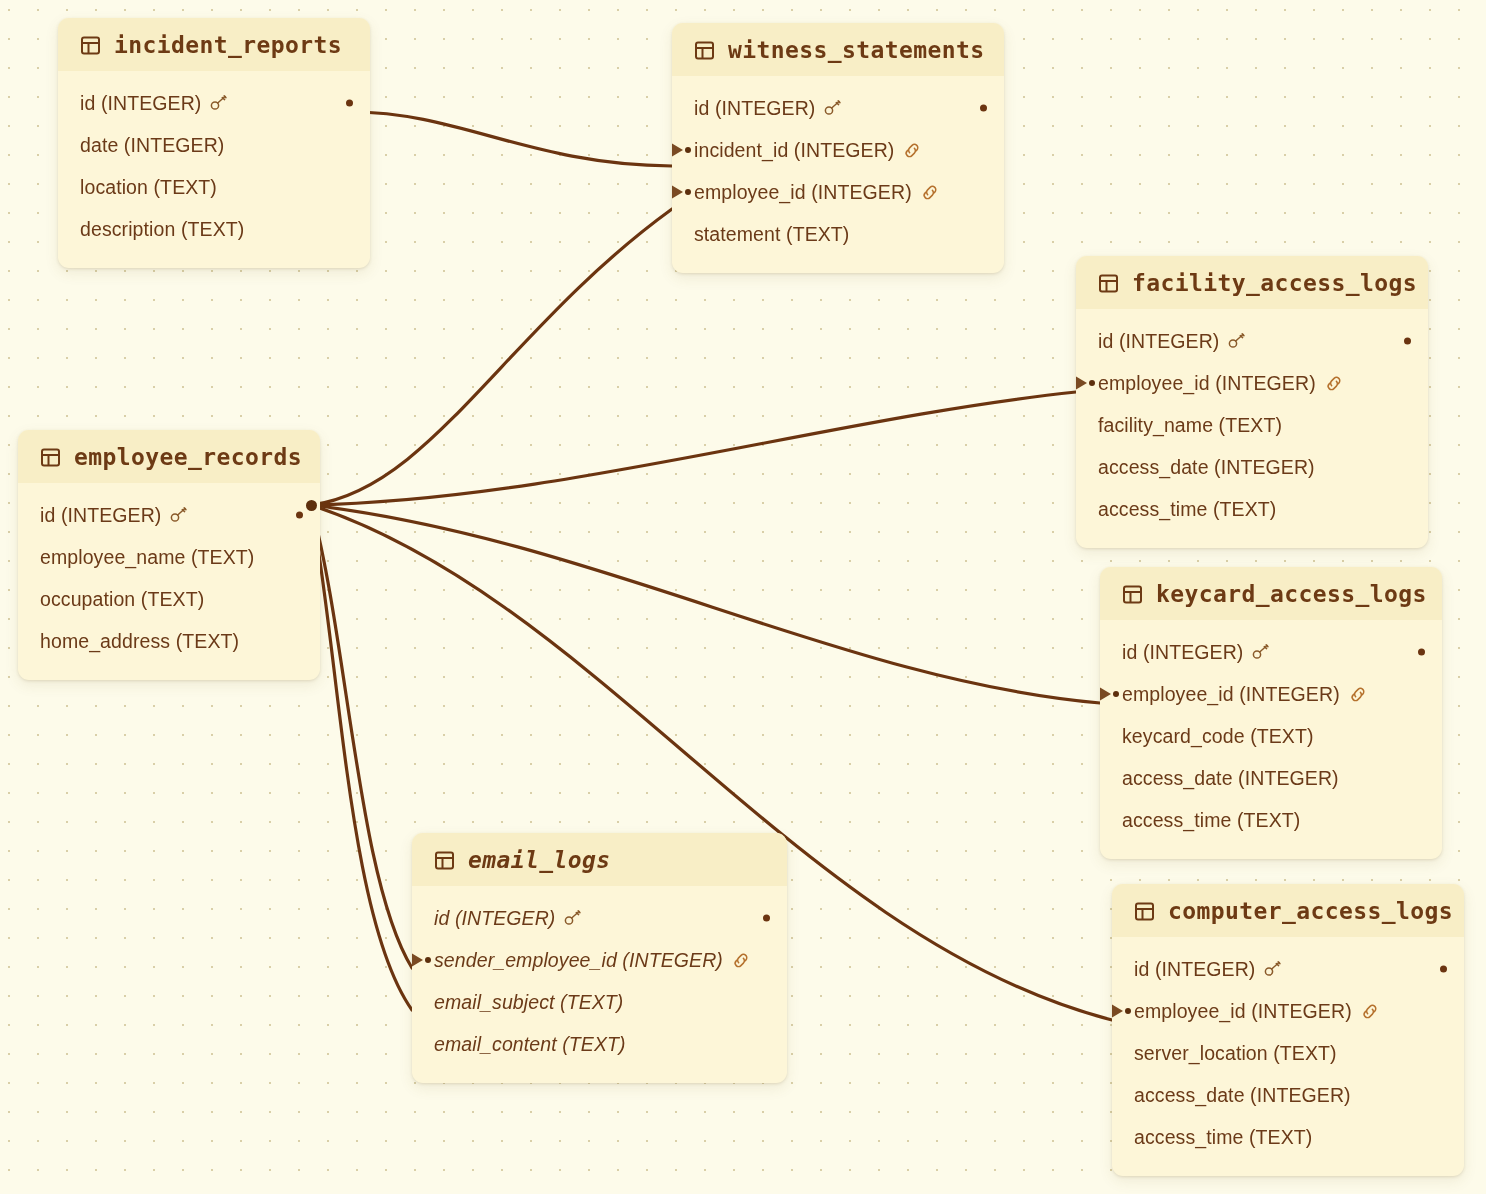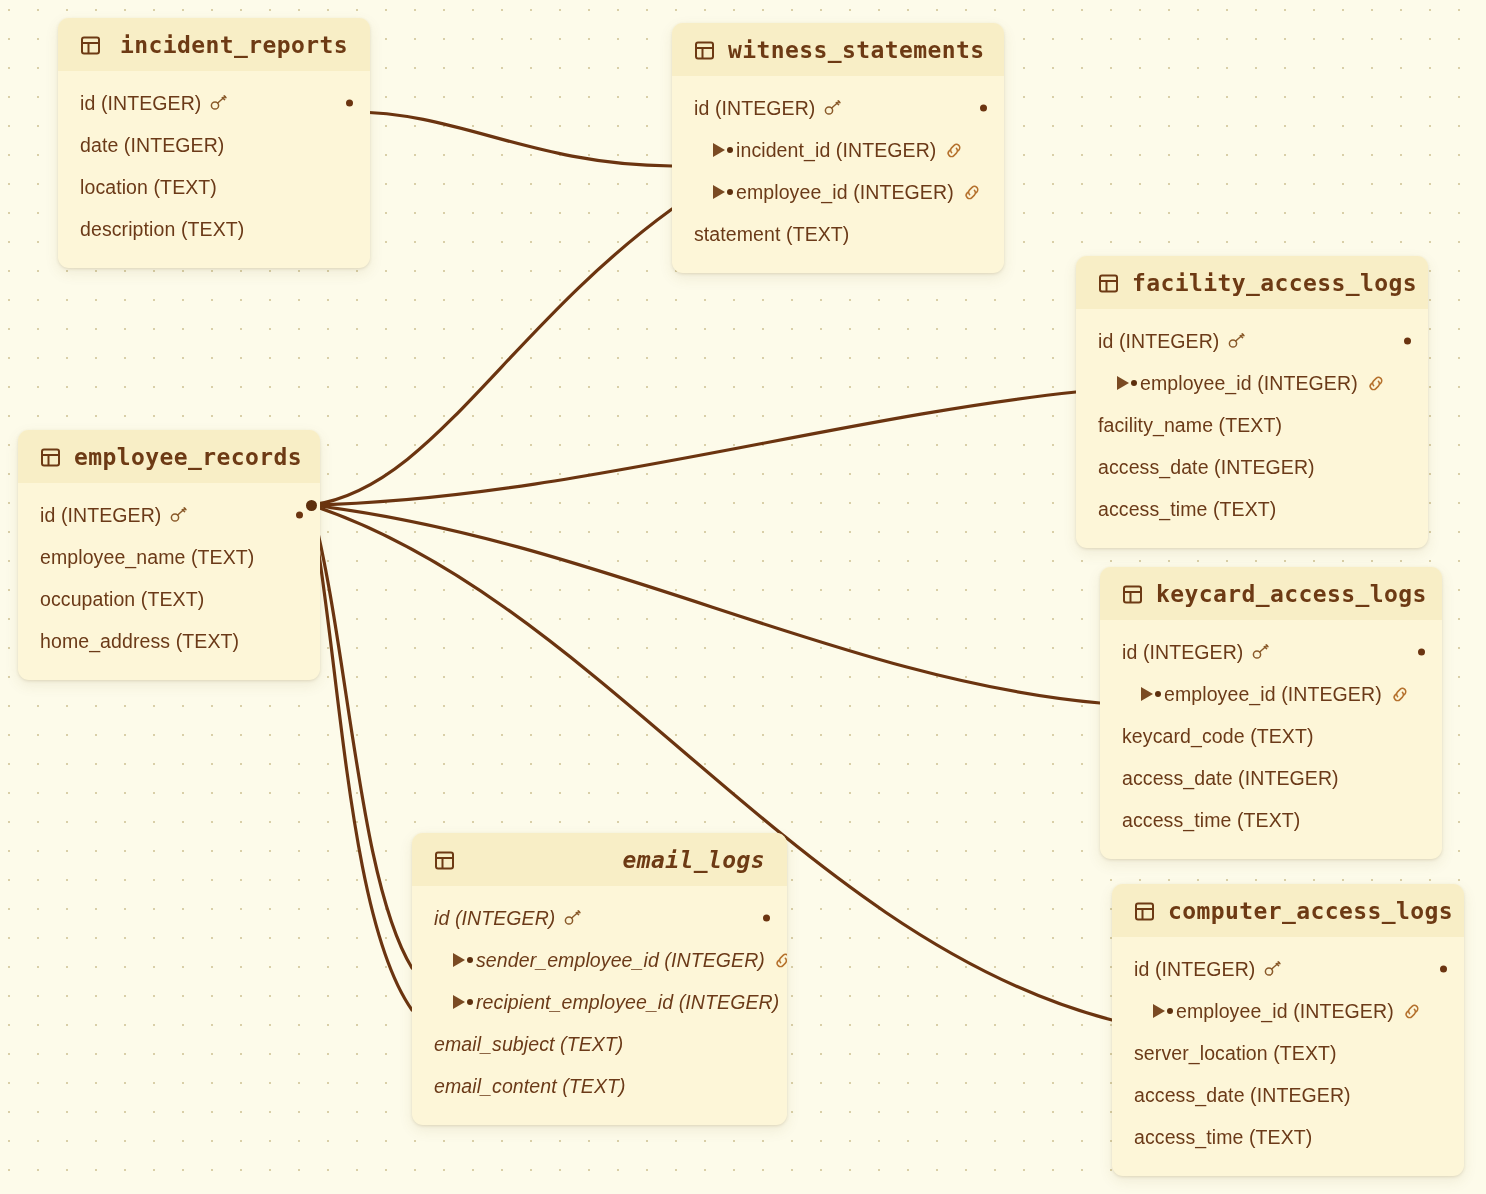--- a/index.html
+++ b/index.html
@@ -49,21 +49,20 @@
                 0 5px 14px rgba(120, 95, 40, 0.10);
     overflow: hidden;
   }
 
   .table-header {
     background: #f8eec6;
     display: flex;
     align-items: center;
     gap: 13px;
     padding: 14px 22px 13px 22px;
-    justify-content: space-between;
   }
 
   .table-title {
     font-family: "DejaVu Sans Mono", monospace;
     font-size: 23px;
     font-weight: 700;
     color: #6d3a14;
     letter-spacing: 0.4px;
     white-space: nowrap;
   }
@@ -127,21 +126,21 @@
     width: 0; height: 0;
     border-top: 7px solid transparent;
     border-bottom: 7px solid transparent;
     border-left: 12px solid #7a4a22;
   }
   .port-left .dot {
     width: 6px; height: 6px;
     border-radius: 50%;
     background: #5d2f0d;
   }
-  .field-row.has-target { padding-left: 22px; margin-left: 42px; }
+  .field-row.has-target { padding-left: 22px; }
 
   
   .hub-dot {
     position: absolute;
     z-index: 3;
     width: 11px;
     height: 11px;
     border-radius: 50%;
     background: #5d2f0d;
   }
@@ -401,33 +400,20 @@
               <span class="dot"></span>
             </span>
             <span class="field-label">sender_employee_id (INTEGER)</span>
             <span class="field-icon">
               <svg class="link-glyph" width="18" height="17" viewBox="0 0 18 17">
                 <path d="M6.6 10.6 A3.3 3.3 0 0 1 6.6 5.9 L9.1 3.4 A3.3 3.3 0 0 1 13.8 8.1 L12.6 9.3" fill="none" stroke="#b5712d" stroke-width="1.5" stroke-linecap="round"></path>
                 <path d="M11.4 6.4 A3.3 3.3 0 0 1 11.4 11.1 L8.9 13.6 A3.3 3.3 0 0 1 4.2 8.9 L5.4 7.7" fill="none" stroke="#b5712d" stroke-width="1.5" stroke-linecap="round"></path>
               </svg>
             </span>
           </div>
-          <div class="field-row has-target">
-            <span class="port-left">
-              <span class="tri"></span>
-              <span class="dot"></span>
-            </span>
-            <span class="field-label">recipient_employee_id (INTEGER)</span>
-            <span class="field-icon">
-              <svg class="link-glyph" width="18" height="17" viewBox="0 0 18 17">
-                <path d="M6.6 10.6 A3.3 3.3 0 0 1 6.6 5.9 L9.1 3.4 A3.3 3.3 0 0 1 13.8 8.1 L12.6 9.3" fill="none" stroke="#b5712d" stroke-width="1.5" stroke-linecap="round"></path>
-                <path d="M11.4 6.4 A3.3 3.3 0 0 1 11.4 11.1 L8.9 13.6 A3.3 3.3 0 0 1 4.2 8.9 L5.4 7.7" fill="none" stroke="#b5712d" stroke-width="1.5" stroke-linecap="round"></path>
-              </svg>
-            </span>
-          </div>
           <div class="field-row">
             <span class="field-label">email_subject (TEXT)</span>
           </div>
           <div class="field-row">
             <span class="field-label">email_content (TEXT)</span>
           </div>
         </div>
       </div>
       <div class="table-card" style="left: 1112px; top: 884px; width: 352px;">
         <div class="table-header">

